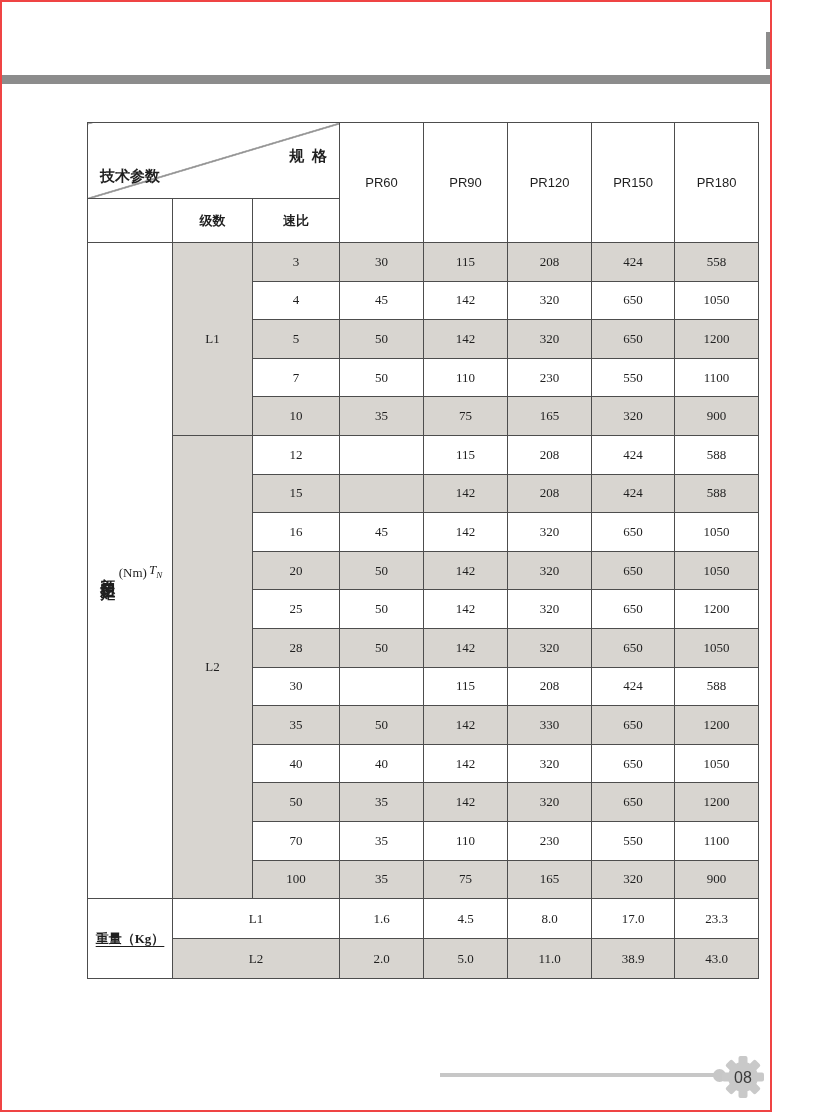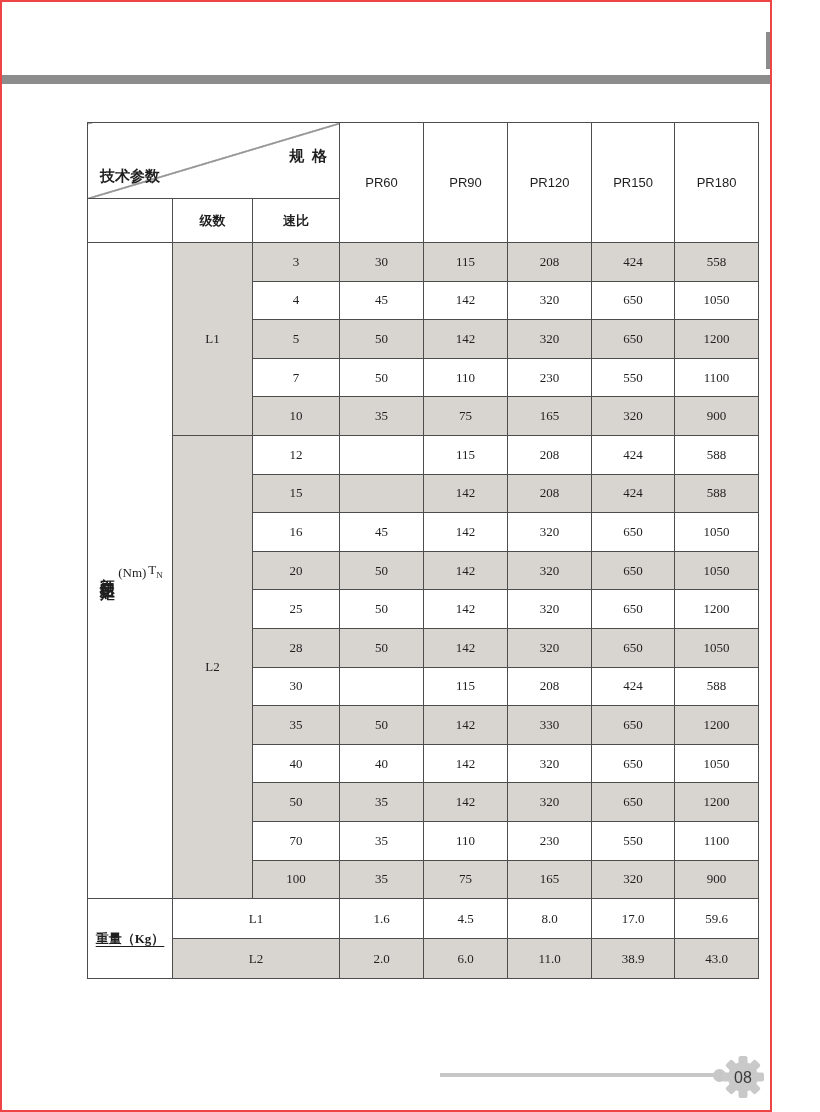--- a/index.html
+++ b/index.html
@@ -79,21 +79,21 @@
     align-items: center; justify-content: center;
     gap: 2px;
   }
   .torque-vtext {
     writing-mode: vertical-rl;
     text-orientation: upright;
     font-size: 15px; font-weight: 600;
     letter-spacing: 3px;
   }
   .torque-unit { font-size: 13px; margin-top: 4px; }
-  .torque-sym  { font-size: 13px; }
+  .torque-sym  { font-size: 13px; font-style: italic; }
   .torque-sym sub { font-size: 9px; }
 
   td.stage-cell { background: #d8d5d0; font-size: 14px; }
   td.shaded { background: #d8d5d0; }
   td.plain  { background: #ffffff; }
 
   td.weight-label-cell { background: #ffffff; }
   .weight-label {
     font-size: 13px; font-weight: 600;
     text-decoration: underline;
@@ -303,26 +303,26 @@
           <td class="shaded">320</td>
           <td class="shaded">900</td>
         </tr>
         <tr class="r-weight">
           <td class="weight-label-cell" rowspan="2"><span class="weight-label">重量（Kg）</span></td>
           <td class="weight-stage plain" colspan="2">L1</td>
           <td class="plain">1.6</td>
           <td class="plain">4.5</td>
           <td class="plain">8.0</td>
           <td class="plain">17.0</td>
-          <td class="plain">59.6</td>
+          <td class="plain">23.3</td>
         </tr>
         <tr class="r-weight">
           <td class="weight-stage shaded" colspan="2">L2</td>
           <td class="shaded">2.0</td>
-          <td class="shaded">6.0</td>
+          <td class="shaded">5.0</td>
           <td class="shaded">11.0</td>
           <td class="shaded">38.9</td>
           <td class="shaded">43.0</td>
         </tr>
       </tbody>
   </table>
 
   <div class="footer-rule"></div>
   <div class="footer-dot"></div>
   <div class="page-badge">

